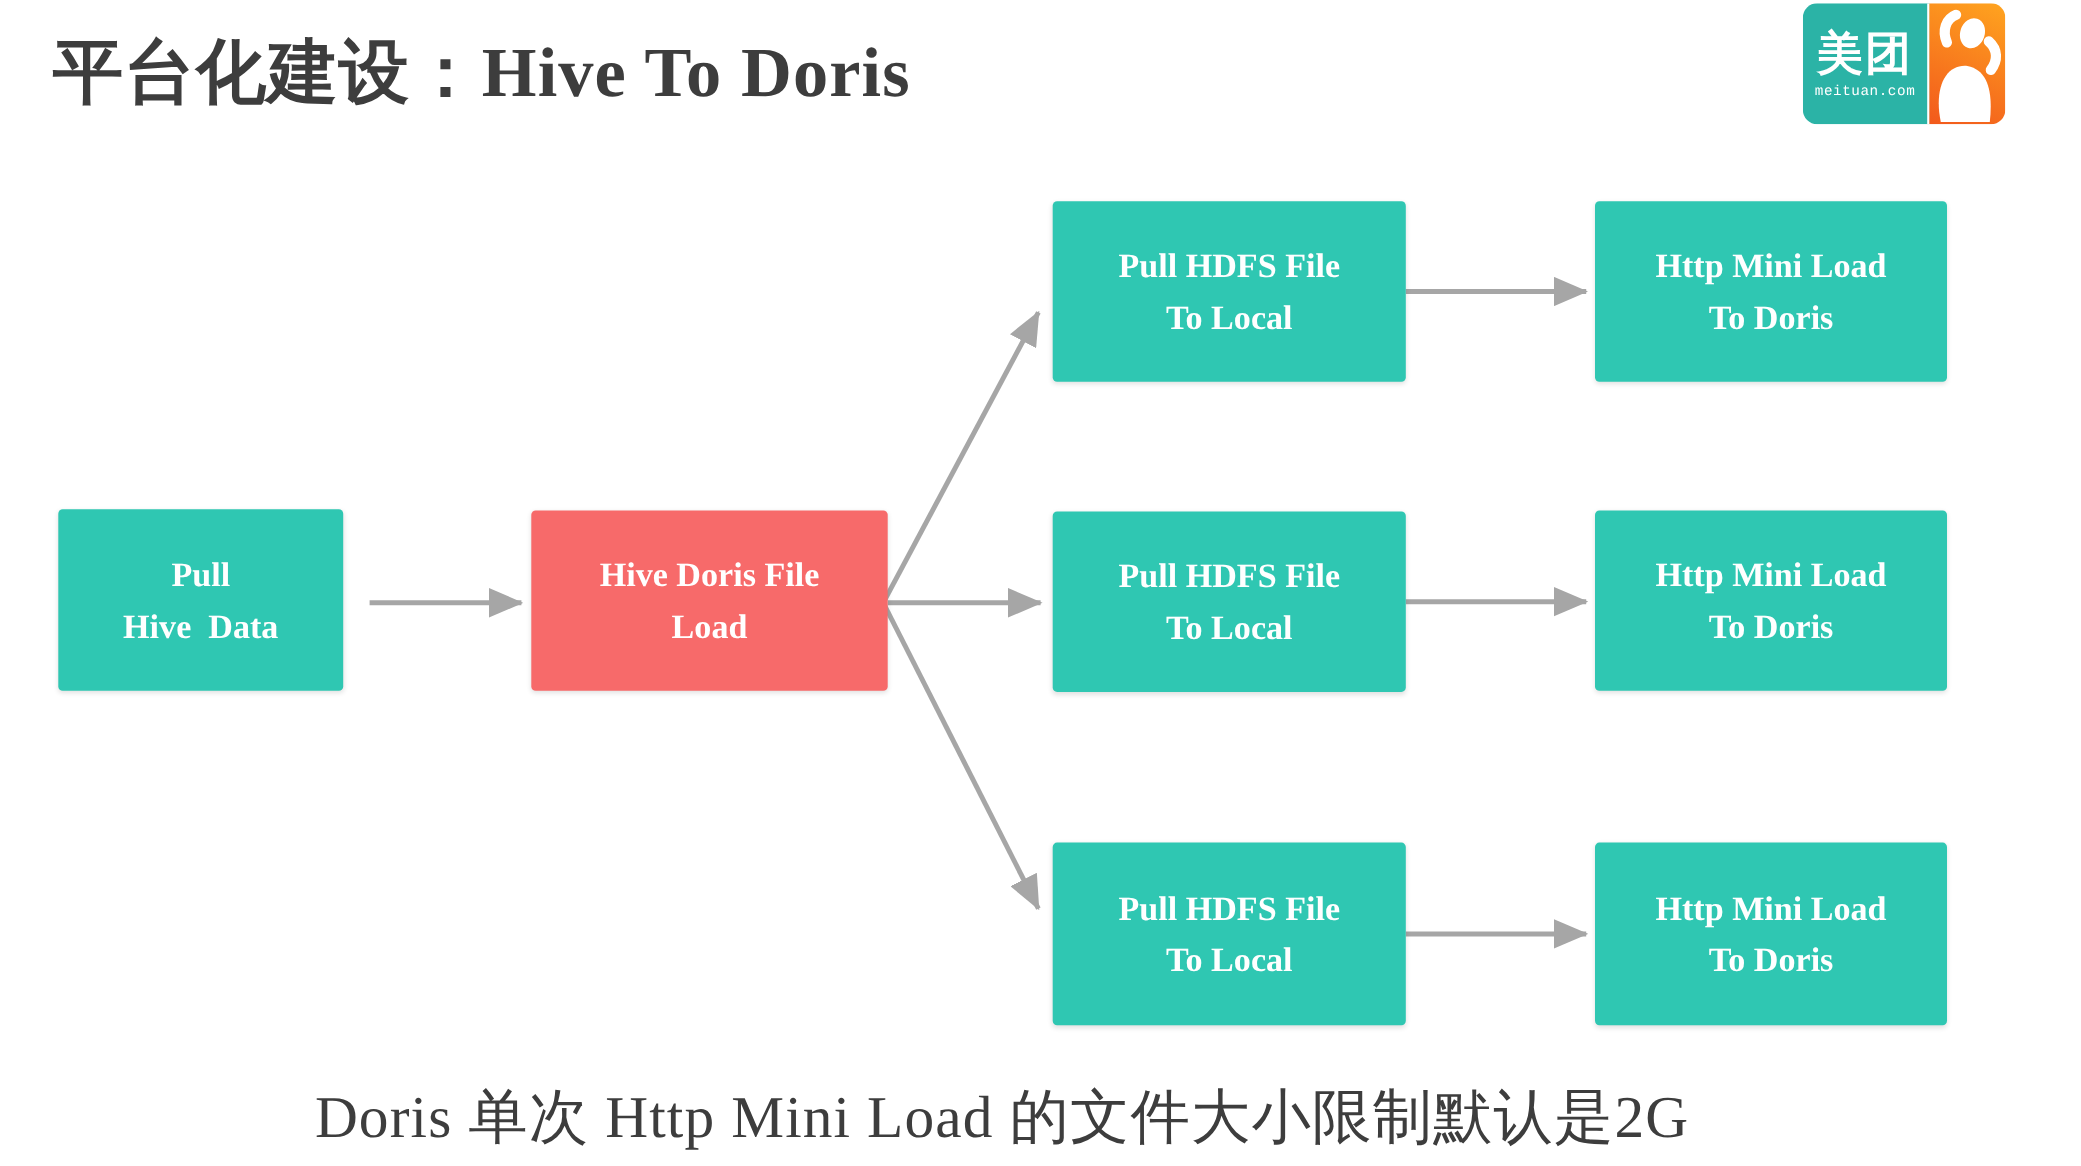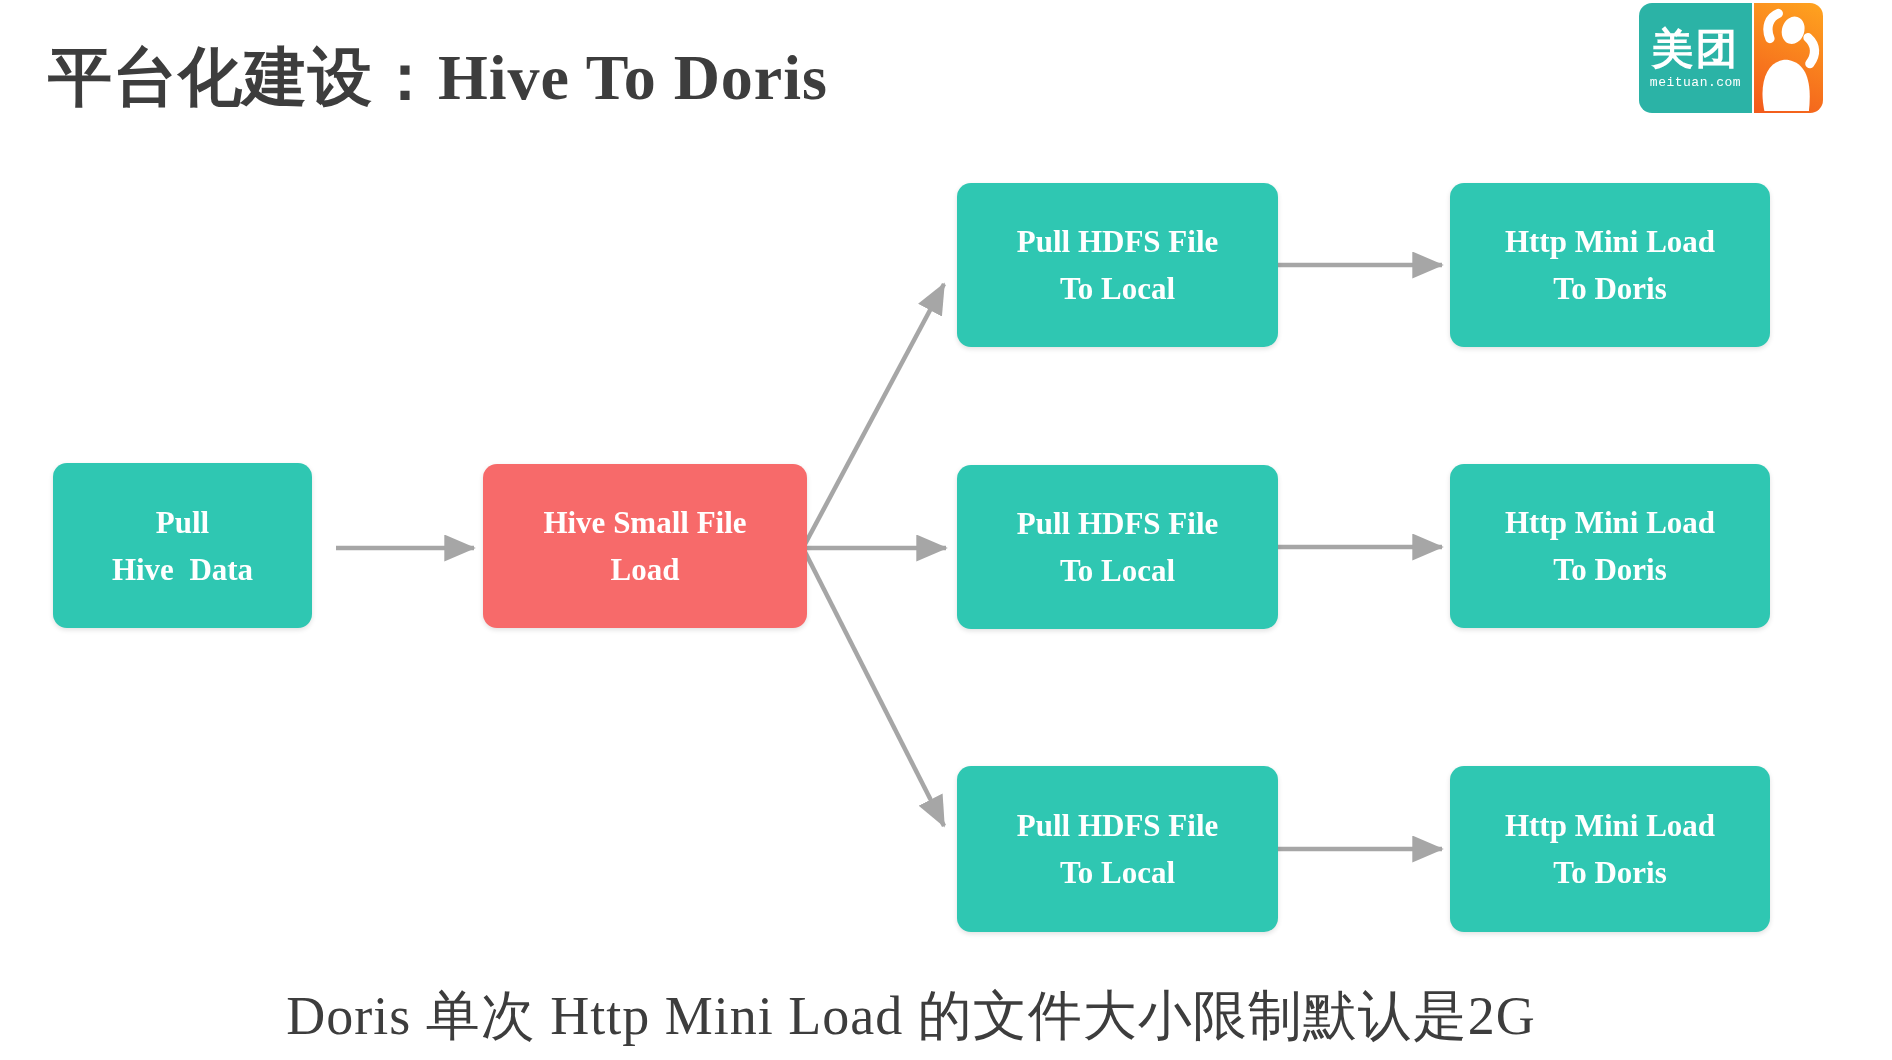--- a/index.html
+++ b/index.html
@@ -4,21 +4,21 @@
 <style>
   html,body{margin:0;padding:0;}
   body{
     width:1892px;height:1060px;position:relative;background:#ffffff;
     font-family:"Liberation Serif","DejaVu Serif",serif;overflow:hidden;
   }
   
   .page-title{
     position:absolute;left:48px;top:22px;
     font-size:64px;font-weight:bold;color:var(--text-color,#3d3d3d);
-    letter-spacing:1px;white-space:pre;margin-top:12px;
+    letter-spacing:1px;white-space:pre;
   }
   
   .logo{
     position:absolute;left:1639px;top:3px;width:184px;height:110px;
     border-radius:13px;overflow:hidden;display:flex;
   }
   .logo-left{
     background:var(--logo-teal,#2bb3a6);flex:0 0 113px;
     display:flex;flex-direction:column;align-items:center;justify-content:center;
     border-right:2px solid #ffffff;
@@ -31,21 +31,21 @@
     color:#fff;font-family:Liberation Mono, monospace;
     font-size:13px;margin-top:4px;letter-spacing:.5px;
   }
   .logo-right{
     flex:1;background:linear-gradient(205deg,var(--logo-orange-top,#ffa41f),var(--logo-orange-bottom,#f2591c));
     position:relative;
   }
   .logo-right svg{position:absolute;left:0;top:4px;width:100%;height:104px;}
   
   .node{
-    position:absolute;border-radius:14px;
+    position:absolute;border-radius:4px;
     display:flex;flex-direction:column;align-items:center;justify-content:center;
     color:#ffffff;font-weight:bold;font-size:31px;line-height:47px;
     text-align:center;white-space:pre;
     box-shadow:0 2px 5px rgba(0,0,0,0.12);
   }
   .node.teal{background:var(--node-teal,#2fc7b2);}
   .node.red{background:var(--node-red,#f76a6a);}
   .n0{left:53px;  top:463px; width:259px; height:165px;}
   .n1{left:483px; top:464px; width:324px; height:164px;}
   .n2{left:957px; top:183px; width:321px; height:164px;}
@@ -98,21 +98,21 @@
   <path class="edge" d="M1278,265 L1442,265" marker-end="url(#ah)"></path>
   <path class="edge" d="M1278,547 L1442,547" marker-end="url(#ah)"></path>
   <path class="edge" d="M1278,849 L1442,849" marker-end="url(#ah)"></path>
 </svg>
 
 <div class="node teal n0">
   <span>Pull</span>
   <span>Hive  Data</span>
 </div>
 <div class="node red n1">
-  <span>Hive Small File</span>
+  <span>Hive Doris File</span>
   <span>Load</span>
 </div>
 <div class="node teal n2">
   <span>Pull HDFS File</span>
   <span>To Local</span>
 </div>
 <div class="node teal n3">
   <span>Pull HDFS File</span>
   <span>To Local</span>
 </div>

